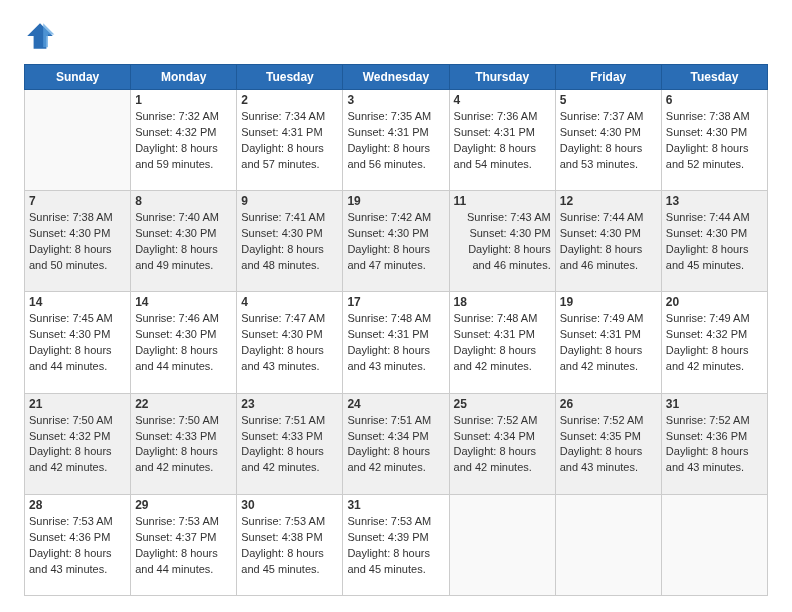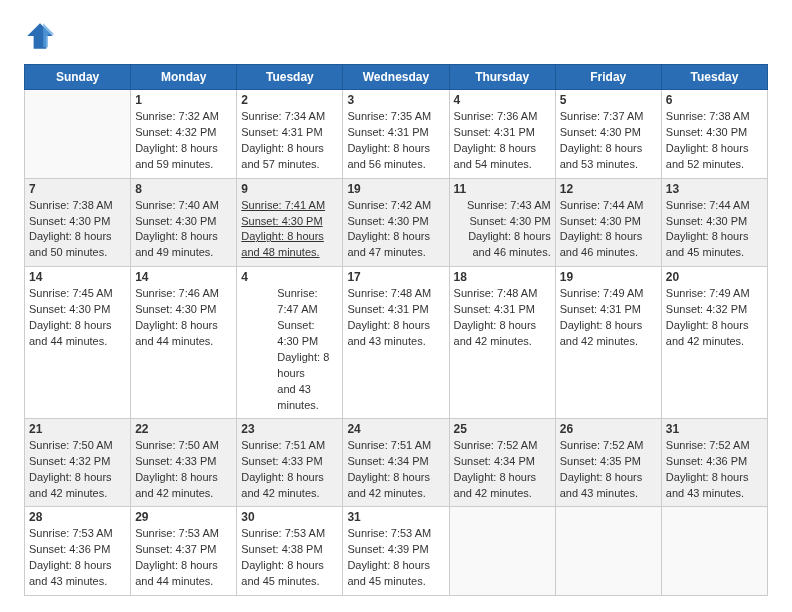--- a/index.html
+++ b/index.html
@@ -178,21 +178,21 @@
           </td>
           <td>
             <div class="day-num">8</div>
             <div class="cell-info" style="white-space: pre-line;">Sunrise: 7:40 AM
 Sunset: 4:30 PM
 Daylight: 8 hours
 and 49 minutes.</div>
           </td>
           <td>
             <div class="day-num">9</div>
-            <div class="cell-info" style="white-space: pre-line; text-decoration: underline;">Sunrise: 7:41 AM
+            <div class="cell-info" style="white-space: pre-line;">Sunrise: 7:41 AM
 Sunset: 4:30 PM
 Daylight: 8 hours
 and 48 minutes.</div>
           </td>
           <td>
             <div class="day-num">19</div>
             <div class="cell-info" style="white-space: pre-line;">Sunrise: 7:42 AM
 Sunset: 4:30 PM
 Daylight: 8 hours
 and 47 minutes.</div>
@@ -229,21 +229,21 @@
           </td>
           <td>
             <div class="day-num">14</div>
             <div class="cell-info" style="white-space: pre-line;">Sunrise: 7:46 AM
 Sunset: 4:30 PM
 Daylight: 8 hours
 and 44 minutes.</div>
           </td>
           <td>
             <div class="day-num">4</div>
-            <div class="cell-info" style="white-space: pre-line; margin-left: 36px;">Sunrise: 7:47 AM
+            <div class="cell-info" style="white-space: pre-line;">Sunrise: 7:47 AM
 Sunset: 4:30 PM
 Daylight: 8 hours
 and 43 minutes.</div>
           </td>
           <td>
             <div class="day-num">17</div>
             <div class="cell-info" style="white-space: pre-line;">Sunrise: 7:48 AM
 Sunset: 4:31 PM
 Daylight: 8 hours
 and 43 minutes.</div>

